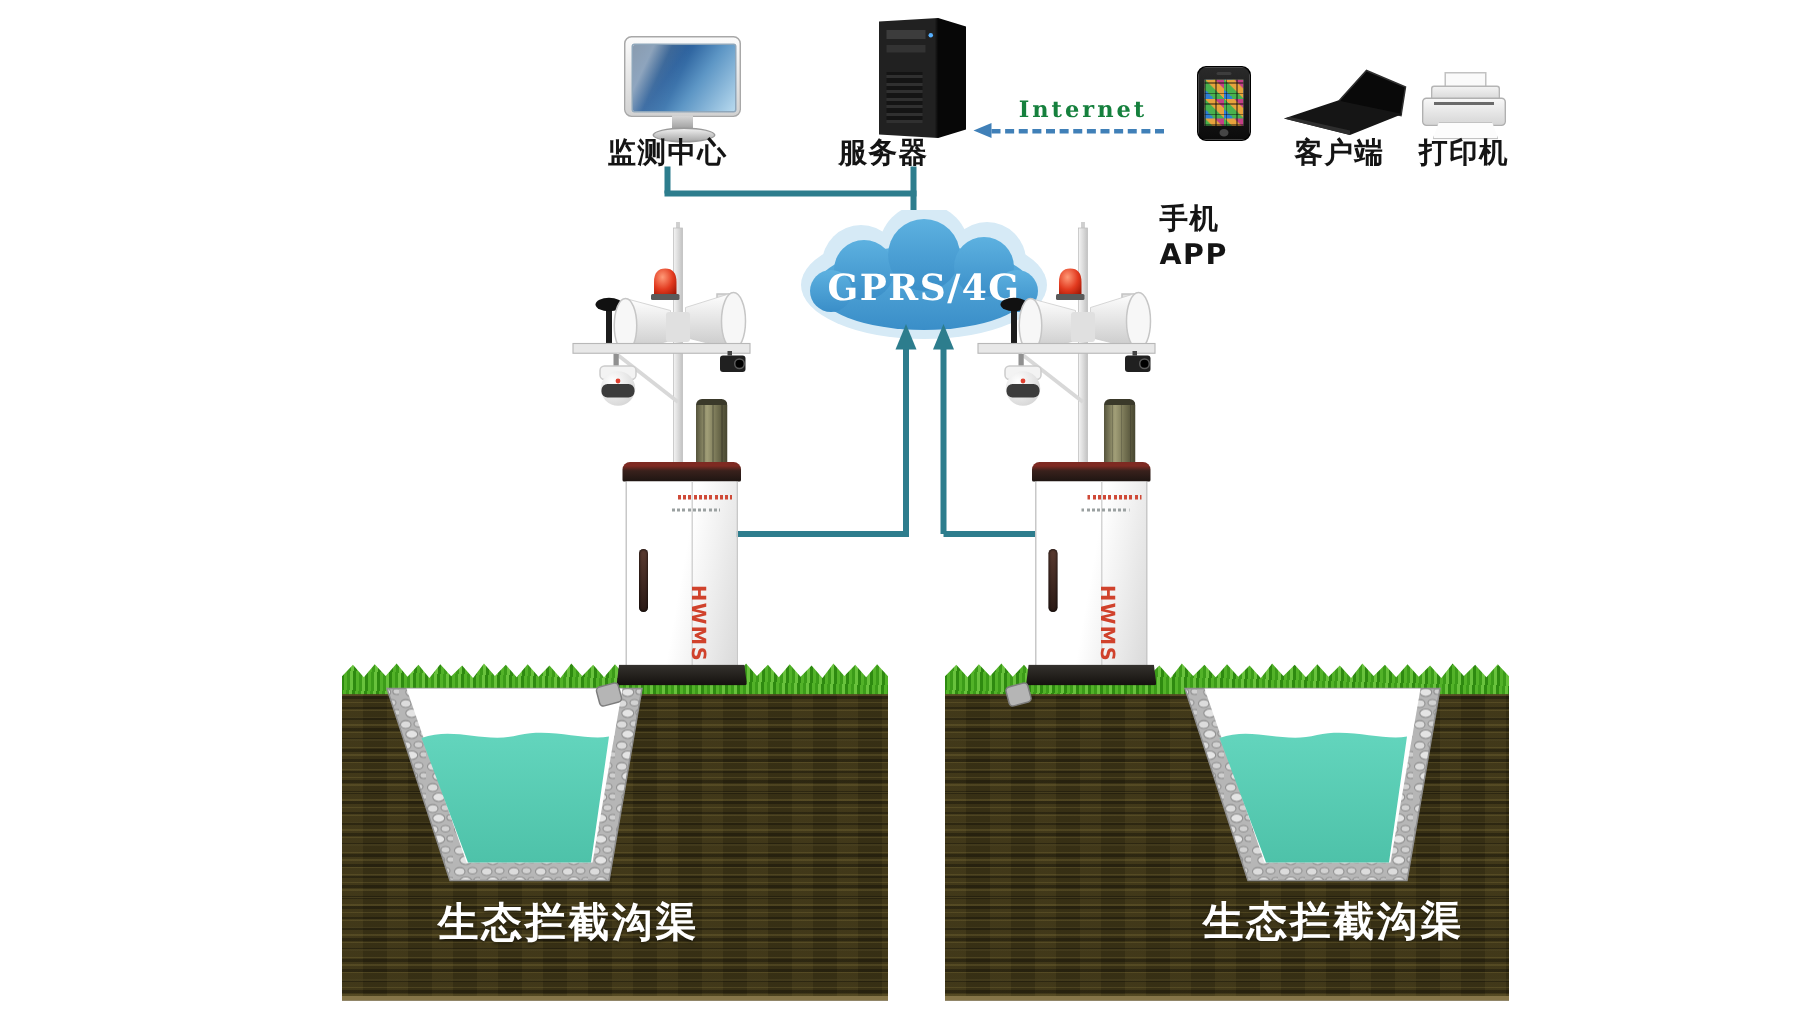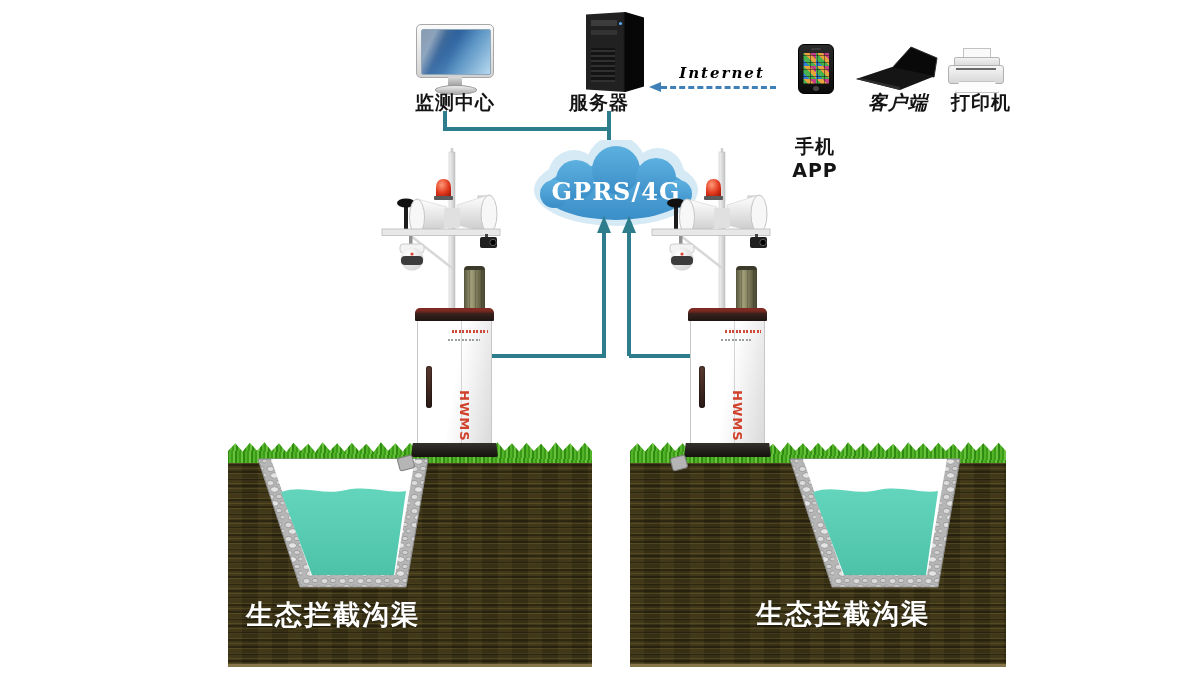--- a/index.html
+++ b/index.html
@@ -2,21 +2,21 @@
 <html><head>
 <meta charset="utf-8">
 <style>
   html,body{margin:0;padding:0;background:#fff;}
   #stage{position:relative;width:1200px;height:675px;background:#ffffff;overflow:hidden;
          font-family:"DejaVu Sans","Liberation Sans",sans-serif;}
   .abs{position:absolute;}
 
   
   .dev-label{position:absolute;top:90px;height:24px;font-size:19px;font-weight:700;color:#141414;
-             text-align:center;line-height:24px;letter-spacing:1px;}
+             line-height:24px;letter-spacing:1px;}
 
   
   #monitor-icon{left:416px;top:24px;width:78px;height:66px;}
   .mon-frame{position:absolute;left:0;top:0;width:76px;height:52px;border:1px solid #a8a8a8;border-radius:5px;
              background:linear-gradient(180deg,#fbfbfb,#d2d2d2);}
   .mon-screen{position:absolute;left:5px;top:5px;width:68px;height:44px;border-radius:2px;border:1px solid #8fa7bb;
               background:linear-gradient(125deg,#12375f 0%,#285e9b 38%,#5d96c5 62%,#b7d9ee 100%);}
   .mon-screen::after{content:"";position:absolute;inset:0;
               background:linear-gradient(115deg,rgba(255,255,255,.5) 0 16%,rgba(255,255,255,.12) 30%,transparent 46%);}
   .mon-neck{position:absolute;left:32px;top:53px;width:14px;height:9px;background:linear-gradient(#d8d8d8,#9f9f9f);}
@@ -28,21 +28,21 @@
       clip-path:polygon(0 3%,68% 0,100% 7%,100% 93%,68% 100%,0 97%);
       background:linear-gradient(90deg,#212121 0 64%,#070707 68% 100%);}
   .srv-bay1{position:absolute;left:5px;top:8px;width:26px;height:6px;background:#3c3c3c;}
   .srv-bay2{position:absolute;left:5px;top:18px;width:26px;height:5px;background:#333;}
   .srv-vent{position:absolute;left:5px;top:36px;width:24px;height:34px;
       background:repeating-linear-gradient(0deg,#303030 0 2px,#141414 2px 5px);}
   .srv-led{position:absolute;left:33px;top:10px;width:3px;height:3px;border-radius:50%;background:#57b0ff;}
 
   
   #internet-label{left:672px;top:64px;width:100px;height:20px;font-family:"DejaVu Serif","Liberation Serif",serif;
-      font-size:15px;font-weight:700;color:#000000;text-align:center;letter-spacing:2px;font-style:italic;}
+      font-size:15px;font-weight:700;color:#15803d;text-align:center;letter-spacing:2px;}
   #internet-dashes{left:661px;top:86px;width:115px;height:0;border-top:3px dashed #4080b8;}
   #internet-arrowhead{left:649px;top:82px;width:0;height:0;border-top:5px solid transparent;
       border-bottom:5px solid transparent;border-right:12px solid #4080b8;}
 
   
   #phone-icon{left:798px;top:44px;width:34px;height:48px;border-radius:6px;border:1px solid #000;
       background:linear-gradient(#2a2a2a,#0b0b0b);}
   .phone-ear{position:absolute;left:12px;top:3px;width:10px;height:2px;border-radius:2px;background:#3d3d3d;}
   .phone-screen{position:absolute;left:4px;top:8px;width:26px;height:31px;
       background-image:
@@ -100,21 +100,21 @@
       background-image:
         repeating-linear-gradient(0deg,rgba(135,120,62,.28) 0 1px,transparent 1px 5px),
         repeating-linear-gradient(0deg,rgba(0,0,0,.30) 2px 4px,transparent 4px 9px),
         repeating-linear-gradient(90deg,rgba(120,104,55,.10) 0 14px,rgba(0,0,0,.08) 14px 30px);}
   .grass{position:absolute;left:0;top:0;width:100%;height:22px;
       background:repeating-linear-gradient(93deg,#2e8a10 0 2px,#52b228 2px 4px,#3c9c19 4px 6px,#68c23c 6px 8px);
       clip-path:polygon(0% 100%,0% 45%,2% 10%,4% 48%,6% 8%,8% 44%,10% 6%,12% 46%,14% 10%,16% 50%,18% 8%,20% 45%,22% 12%,24% 50%,26% 6%,28% 44%,30% 10%,32% 48%,34% 8%,36% 46%,38% 12%,40% 50%,42% 6%,44% 44%,46% 10%,48% 48%,50% 8%,52% 46%,54% 12%,56% 50%,58% 6%,60% 44%,62% 10%,64% 48%,66% 8%,68% 46%,70% 12%,72% 50%,74% 6%,76% 44%,78% 10%,80% 48%,82% 8%,84% 46%,86% 12%,88% 50%,90% 6%,92% 44%,94% 10%,96% 48%,98% 8%,100% 45%,100% 100%);}
   .ditch-svg{position:absolute;top:10px;z-index:3;}
 
   .ditch-label{position:absolute;width:220px;height:32px;color:#ffffff;font-size:27px;font-weight:700;
-      text-align:left;letter-spacing:2px;z-index:8;text-shadow:0 1px 2px rgba(0,0,0,.35);}
+      text-align:right;letter-spacing:2px;z-index:8;text-shadow:0 1px 2px rgba(0,0,0,.35);}
 
   .station-svg{position:absolute;top:148px;width:130px;height:172px;z-index:6;}
   .cloud-wrap{position:absolute;left:532px;top:140px;width:168px;height:88px;z-index:4;}
   #arrows{position:absolute;left:595px;top:216px;width:45px;height:144px;z-index:5;}
 </style>
 </head>
 <body>
 
 <div id="stage">
 
@@ -143,21 +143,21 @@
     <div class="phone-screen"></div>
     <div class="phone-home"></div>
   </div>
   <div class="dev-label" style="left:773px;width:84px;margin-top:44px;">手机APP</div>
 
   <svg class="abs" style="left:854px;top:46px;" width="84" height="46" viewBox="0 0 84 46">
     <polygon points="38,22 57,1 83,12 80,31" fill="#090909" stroke="#303030" stroke-width="1"></polygon>
     <polygon points="2,33 46,44 81,30 38,21" fill="#151515"></polygon>
     <polygon points="2,33 46,44 46,41 6,32" fill="#2e2e2e"></polygon>
   </svg>
-  <div class="dev-label" style="left:863px;width:70px;font-style:italic;">客户端</div>
+  <div class="dev-label" style="left:863px;width:70px;">客户端</div>
 
   <div class="abs" id="printer-icon">
     <div class="prt-paper"></div>
     <div class="prt-top"></div>
     <div class="prt-body"></div>
     <div class="prt-slot"></div>
     <div class="prt-tray"></div>
   </div>
   <div class="dev-label" style="left:946px;width:70px;">打印机</div>
 

